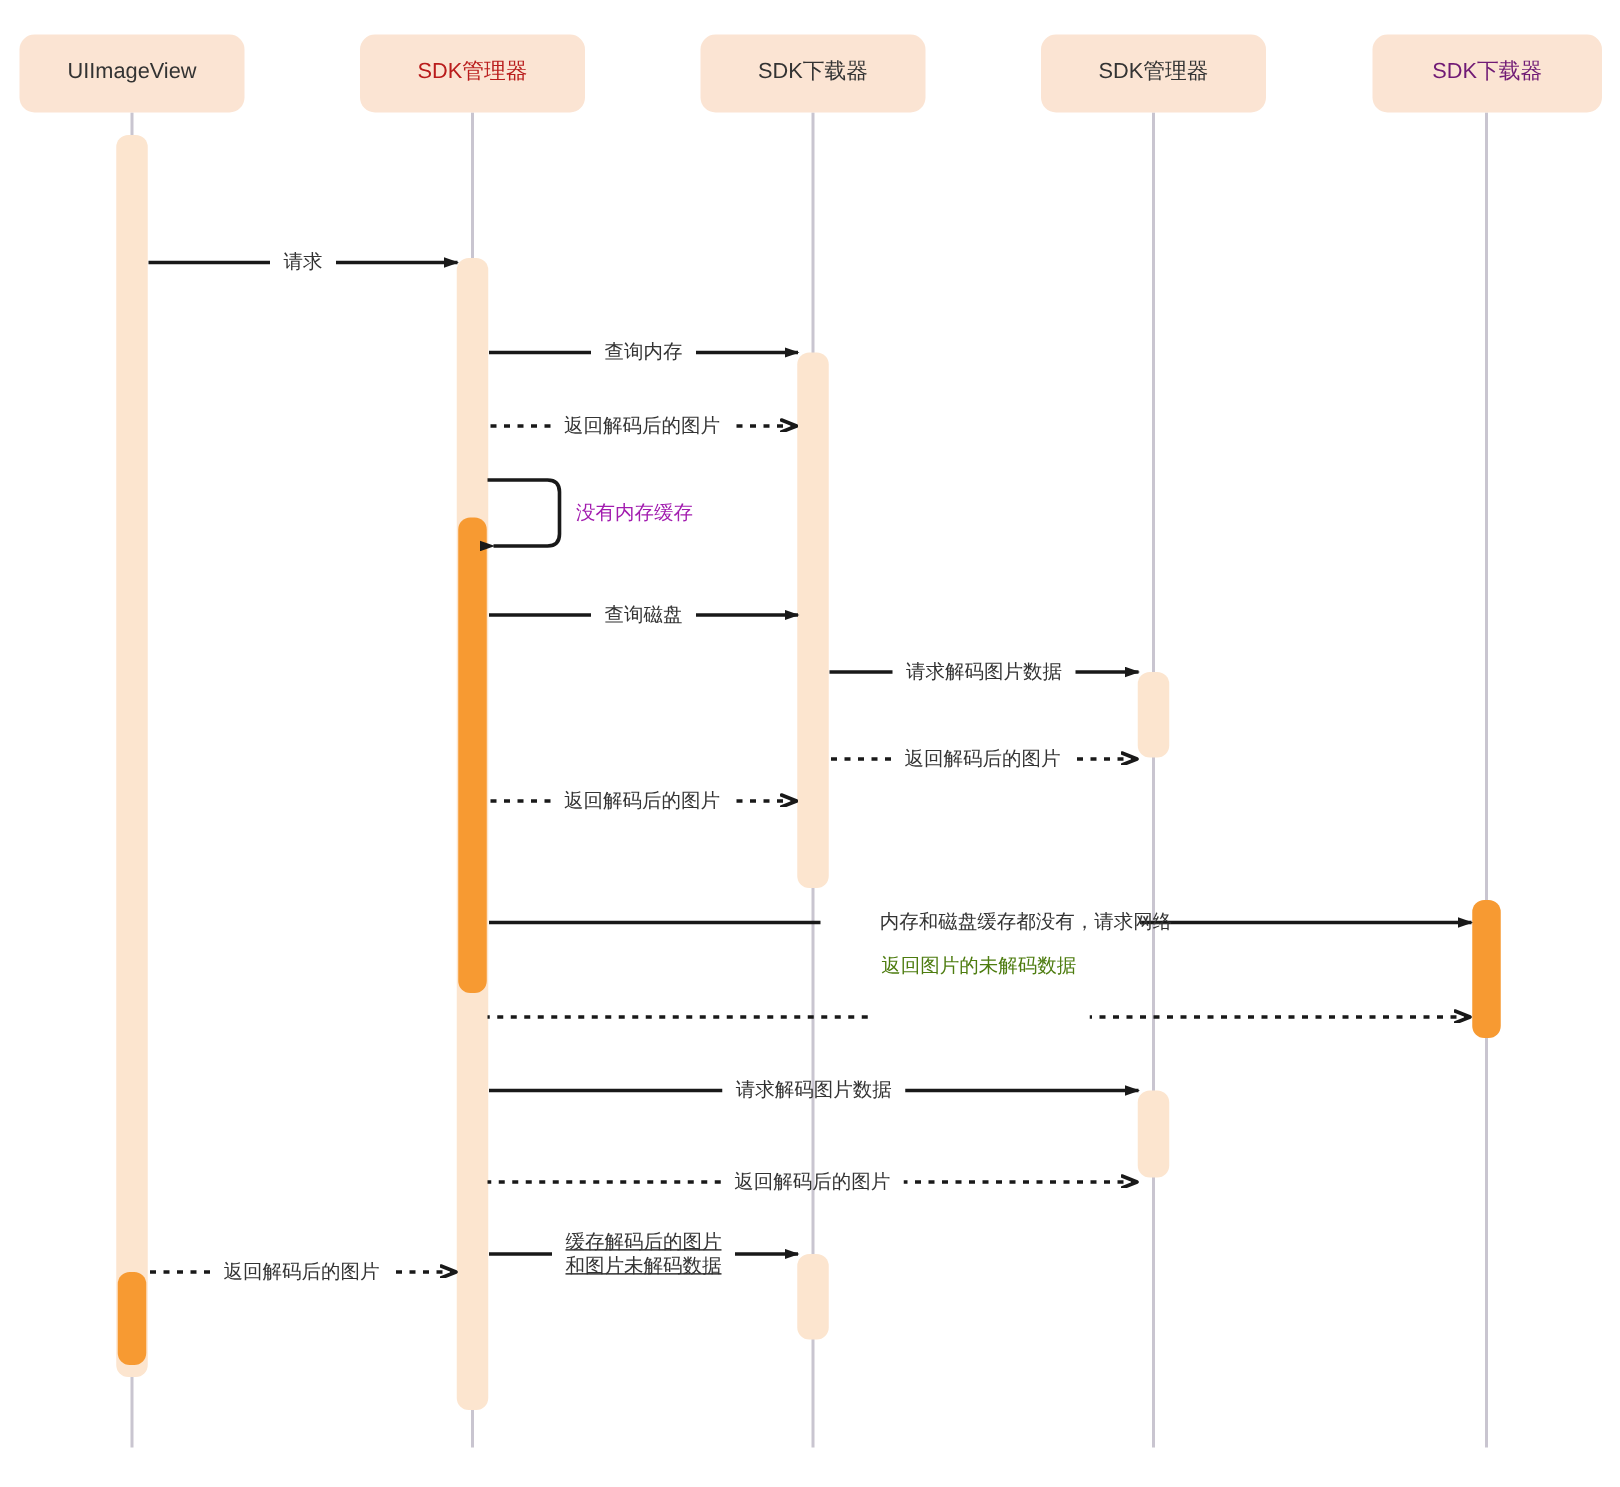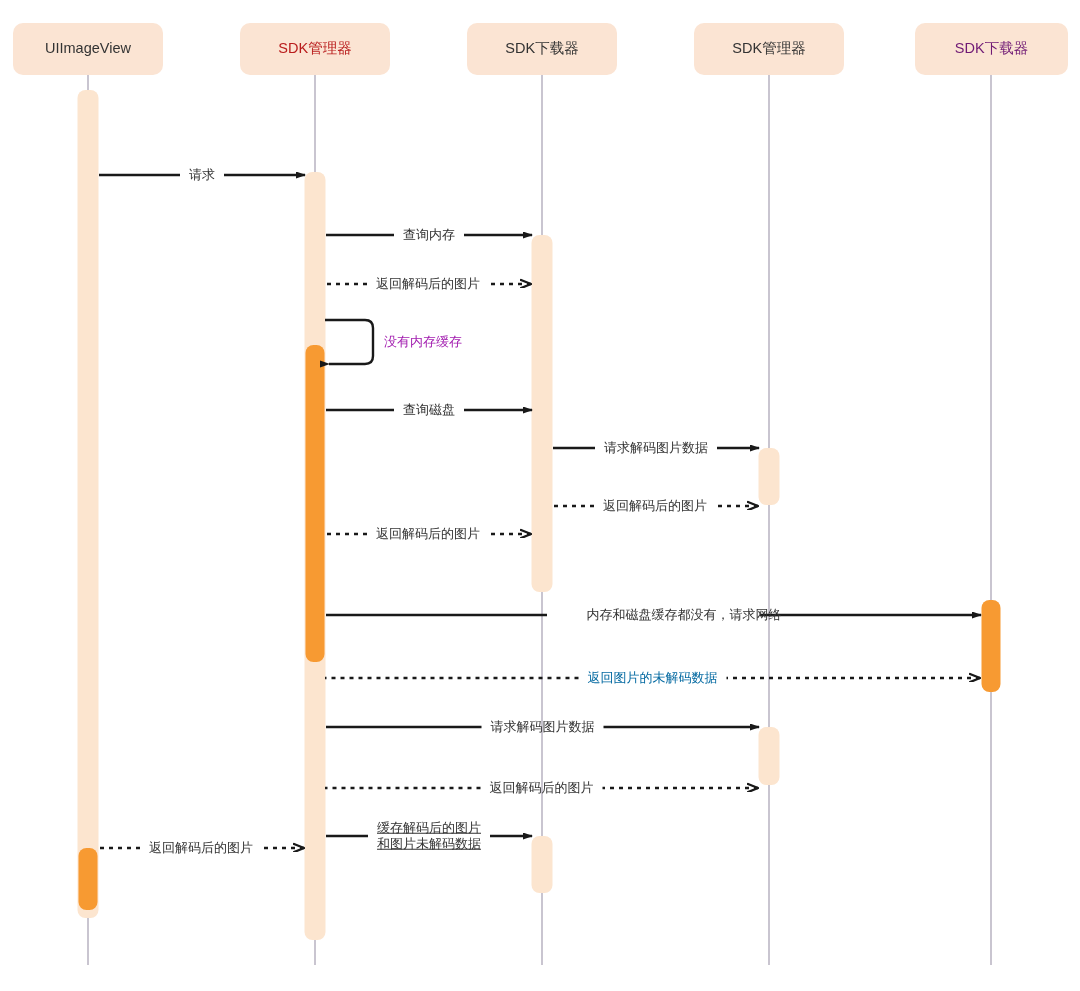--- a/index.html
+++ b/index.html
@@ -145,20 +145,20 @@
   <div id="label-layer">
       <div class="msg-label" style="left: 202px; top: 175px; color: rgb(51, 51, 51); background: transparent;">请求</div>
       <div class="msg-label" style="left: 429px; top: 235px; color: rgb(51, 51, 51); background: transparent; text-align: right;">查询内存</div>
       <div class="msg-label" style="left: 428px; top: 284px; color: rgb(51, 51, 51); background: transparent;">返回解码后的图片</div>
       <div class="msg-label" style="left: 381px; top: 342px; transform: translate(0px, -50%); color: #a21caf; background: transparent;">没有内存缓存</div>
       <div class="msg-label" style="left: 429px; top: 410px; color: rgb(51, 51, 51); background: transparent;">查询磁盘</div>
       <div class="msg-label" style="left: 656px; top: 448px; color: rgb(51, 51, 51); background: transparent;">请求解码图片数据</div>
       <div class="msg-label" style="left: 655px; top: 506px; color: rgb(51, 51, 51); background: transparent;">返回解码后的图片</div>
       <div class="msg-label" style="left: 428px; top: 534px; color: rgb(51, 51, 51); background: transparent;">返回解码后的图片</div>
       <div class="msg-label" style="left: 684px; top: 615px; color: rgb(51, 51, 51); background: transparent;">内存和磁盘缓存都没有，请求网络</div>
-      <div class="msg-label" style="left: 652.5px; top: 678px; color: #0369a1; background: transparent;">返回图片的未解码数据</div>
+      <div class="msg-label" style="left: 652.5px; top: 644px; color: #4d7c0f; background: transparent;">返回图片的未解码数据</div>
       <div class="msg-label" style="left: 542.5px; top: 727px; color: rgb(51, 51, 51); background: transparent;">请求解码图片数据</div>
       <div class="msg-label" style="left: 541.5px; top: 788px; color: rgb(51, 51, 51); background: transparent;">返回解码后的图片</div>
       <div class="msg-label two-line" style="left: 429px; top: 836px; color: rgb(51, 51, 51); background: transparent;">缓存解码后的图片
 和图片未解码数据</div>
       <div class="msg-label" style="left: 201px; top: 848px; color: rgb(51, 51, 51); background: transparent;">返回解码后的图片</div>
     </div>
 </div>
 
 </body></html>

